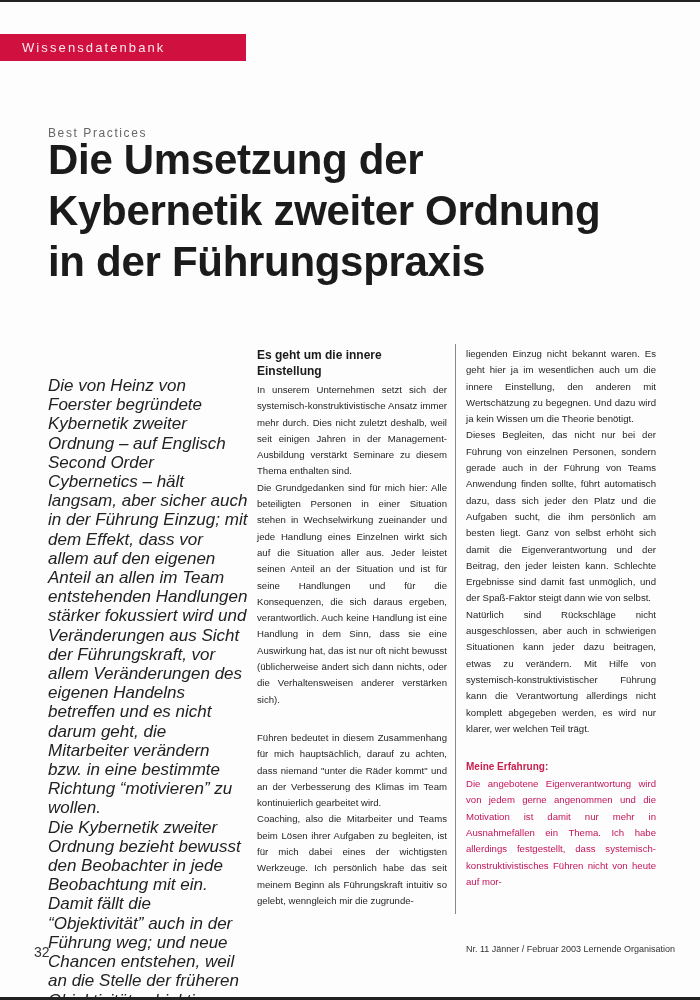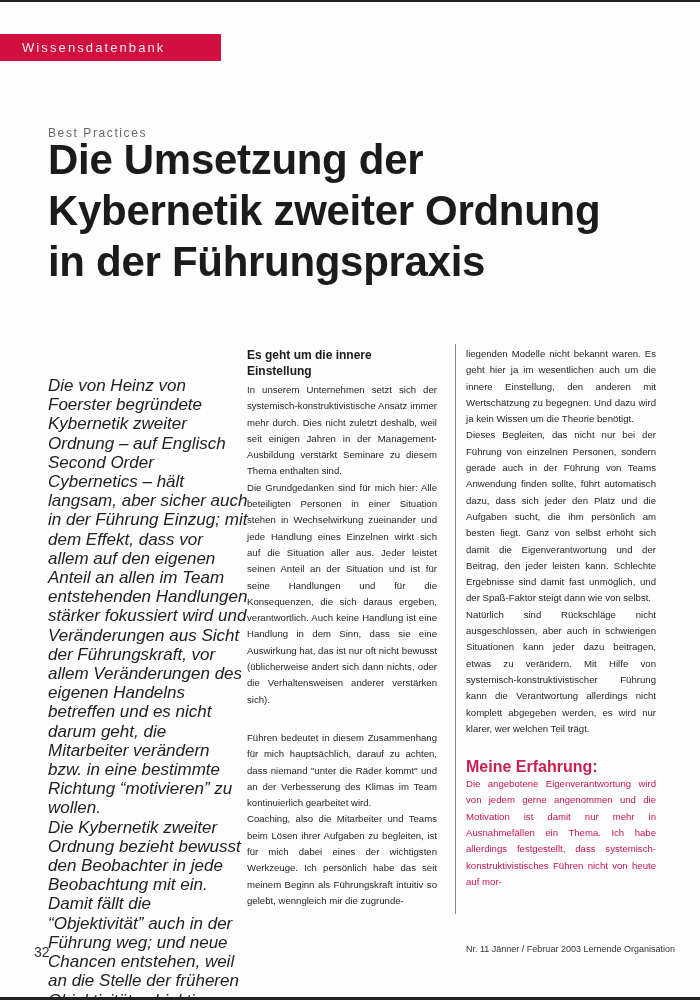--- a/index.html
+++ b/index.html
@@ -4,53 +4,53 @@
   <style>
     html, body { margin: 0; padding: 0; }
     body {
       width: 700px; height: 1000px; position: relative; overflow: hidden;
       background: #fdfdfd; color: #1a1a1a;
       font-family: "Liberation Sans", sans-serif;
     }
     .frame-top { position: absolute; left: 0; top: 0; width: 700px; height: 2px; background: #222; }
     .frame-bottom { position: absolute; left: 0; top: 997px; width: 700px; height: 3px; background: #222; }
     .section-bar {
-      position: absolute; left: 0; top: 34px; width: 221px; height: 27px;
+      position: absolute; left: 0; top: 34px; width: 246px; height: 27px;
       background: #d0103f; color: #fbe8ee;
       font-size: 13px; letter-spacing: 2.1px; line-height: 27px;
       padding-left: 22px; box-sizing: border-box;
     }
     .kicker {
       position: absolute; left: 48px; top: 126px;
       font-size: 12px; letter-spacing: 1.6px; color: #666;
     }
     .title {
       position: absolute; left: 48px; top: 134px; width: 620px;
       font-size: 42px; font-weight: bold; line-height: 51px; color: #1b1b1b;
       letter-spacing: -0.3px;
     }
     .title div { white-space: nowrap; }
     .col { position: absolute; top: 344px; }
     .intro {
       left: 48px; width: 200px;
       font-style: italic; font-size: 17px; line-height: 19.2px; color: #222; margin-top: 32px;
     }
     .intro p { margin: 0; }
-    .col2 { left: 247px; width: 190px; }
+    .col2 { left: 257px; width: 190px; }
     .col3 { left: 466px; width: 190px; top: 346px; }
     .divider { position: absolute; left: 455px; top: 344px; width: 1px; height: 570px; background: #888; }
     .sub {
       font-size: 12px; font-weight: bold; line-height: 16px; margin: 3px 0 3px 0; color: #1a1a1a;
     }
     .body-text {
       font-size: 9.6px; line-height: 16.3px; text-align: justify; color: #262626;
     }
     .body-text p { margin: 0; }
     .gap2 { height: 22px; }
-    .accent-head { font-size: 16px; font-weight: bold; color: #c81f4f; line-height: 16px; margin-bottom: 1px; }
+    .accent-head { font-size: 10px; font-weight: bold; color: #c81f4f; line-height: 16px; margin-bottom: 1px; }
     .accent-text { color: #c4145a; }
     .footer-left { position: absolute; left: 34px; top: 944px; font-size: 14px; color: #333; }
     .footer-right { position: absolute; right: 215px; top: 944px; font-size: 9px; color: #333; white-space: nowrap; }
     .footer-right { left: 466px; right: auto; }
   </style>
 </head>
 <body>
 
 <div class="frame-top"></div>
 
@@ -79,21 +79,21 @@
     <div class="gap2"></div>
     <p>Führen bedeutet in diesem Zusammenhang für mich hauptsächlich, darauf zu achten, dass niemand "unter die Räder kommt" und an der Verbesserung des Klimas im Team kontinuierlich gearbeitet wird.</p>
     <p>Coaching, also die Mitarbeiter und Teams beim Lösen ihrer Aufgaben zu begleiten, ist für mich dabei eines der wichtigsten Werkzeuge. Ich persönlich habe das seit meinem Beginn als Führungskraft intuitiv so gelebt, wenngleich mir die zugrunde-</p>
   </div>
 </div>
 
 <div class="divider"></div>
 
 <div class="col col3">
   <div class="body-text">
-    <p>liegenden Modelle nicht bekannt waren. Es geht hier ja im wesentlichen auch um die innere Einstellung, den anderen mit Wertschätzung zu begegnen. Und dazu wird ja kein Wissen um die Theorie benötigt.</p>
+    <p>liegenden Einzug nicht bekannt waren. Es geht hier ja im wesentlichen auch um die innere Einstellung, den anderen mit Wertschätzung zu begegnen. Und dazu wird ja kein Wissen um die Theorie benötigt.</p>
     <p>Dieses Begleiten, das nicht nur bei der Führung von einzelnen Personen, sondern gerade auch in der Führung von Teams Anwendung finden sollte, führt automatisch dazu, dass sich jeder den Platz und die Aufgaben sucht, die ihm persönlich am besten liegt. Ganz von selbst erhöht sich damit die Eigenverantwortung und der Beitrag, den jeder leisten kann. Schlechte Ergebnisse sind damit fast unmöglich, und der Spaß-Faktor steigt dann wie von selbst.</p>
     <p>Natürlich sind Rückschläge nicht ausgeschlossen, aber auch in schwierigen Situationen kann jeder dazu beitragen, etwas zu verändern. Mit Hilfe von systemisch-konstruktivistischer Führung kann die Verantwortung allerdings nicht komplett abgegeben werden, es wird nur klarer, wer welchen Teil trägt.</p>
     <div class="gap2"></div>
     <div class="accent-head">Meine Erfahrung:</div>
     <p class="accent-text">Die angebotene Eigenverantwortung wird von jedem gerne angenommen und die Motivation ist damit nur mehr in Ausnahmefällen ein Thema. Ich habe allerdings festgestellt, dass systemisch-konstruktivistisches Führen nicht von heute auf mor-</p>
   </div>
 </div>
 
 <div class="footer-left">32</div>
 <div class="footer-right">Nr. 11 Jänner / Februar 2003 Lernende Organisation</div>

